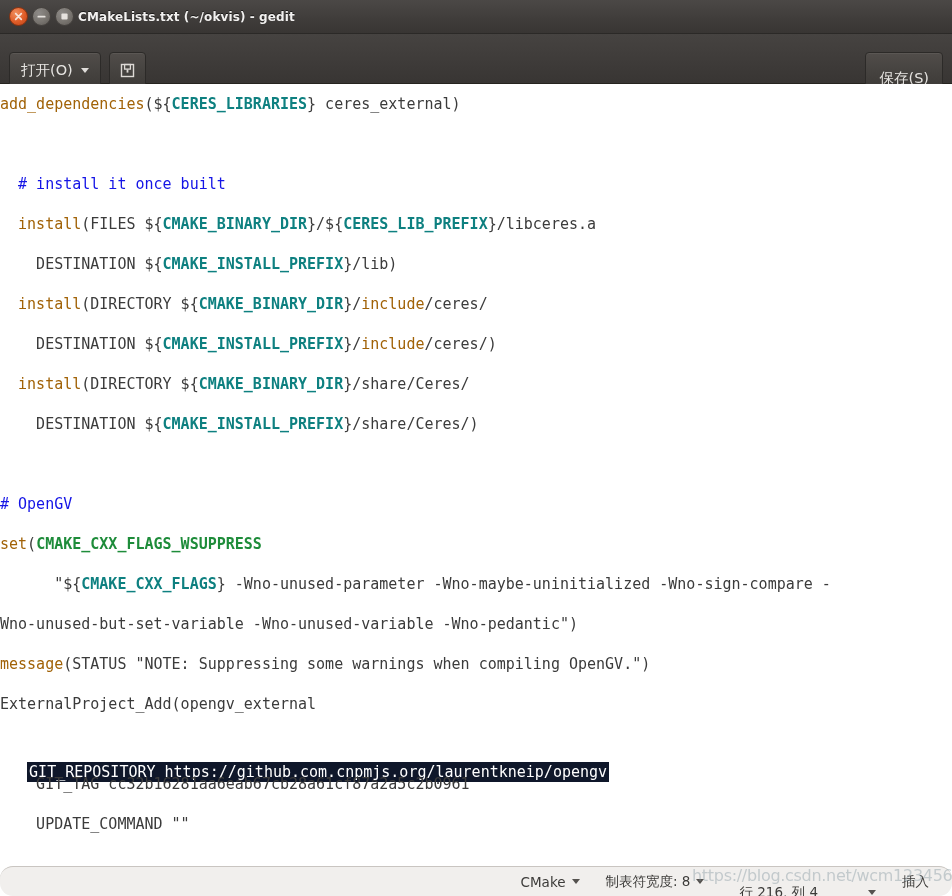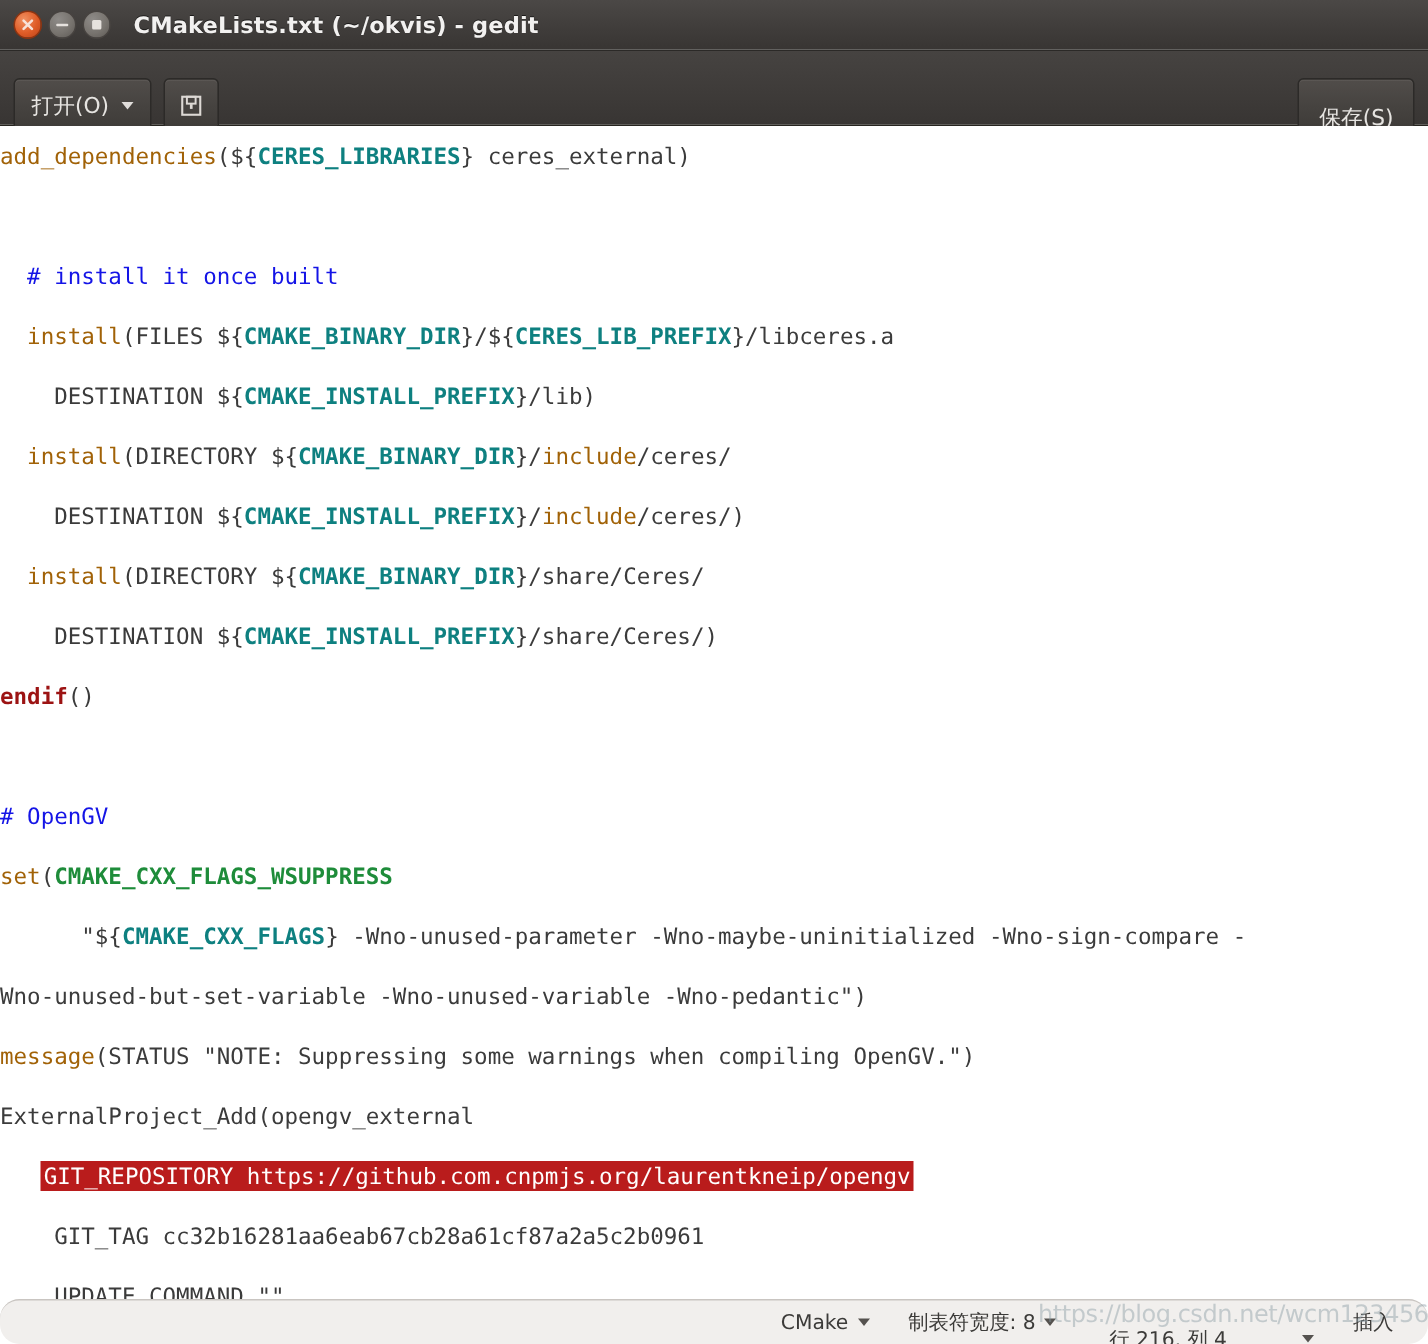--- a/index.html
+++ b/index.html
@@ -42,23 +42,22 @@
     background: radial-gradient(circle at 35% 30%, #f09060 0%, #df5c27 55%, #b9431a 100%);
     border: 1px solid #8d3411;
   }
   .wbtn.min, .wbtn.max {
     background: radial-gradient(circle at 35% 30%, #8e8b88 0%, #78746f 55%, #5d5955 100%);
     border: 1px solid #474340;
   }
   .wbtn svg { display: block; }
   .title-text {
     color: #f2f1f0;
-    font-size: 15px;
+    font-size: 12px;
     font-weight: bold;
-    margin-left: 11px;
     letter-spacing: 0.1px;
     text-shadow: 0 -1px 0 rgba(0,0,0,0.6);
     white-space: nowrap;
   }
 
   
   .toolbar {
     height: 50px;
     flex: 0 0 50px;
     background: linear-gradient(to bottom, #464341 0%, #3f3c3a 50%, #383533 100%);
@@ -122,24 +121,25 @@
 
   
   .cmd   { color: #a16207; }                          
   .var   { color: #0e8080; font-weight: bold; text-align: center; }       
   .green { color: #1e8c3a; font-weight: bold; }       
   .cmt   { color: #1414e6; }                          
   .kw    { color: #9c1313; font-weight: bold; }       
   .pln   { color: #3b3b3b; }
 
   .sel {
-    background: #b91c1c;
+    background: #0f172a;
     color: #ffffff;
     display: inline-block;
     padding: 0 2px;
+    margin-top: 28px;
   }
 
   
   .statusbar {
     height: 30px;
     flex: 0 0 30px;
     background: #f1efed;
     border-top: 1px solid #c9c5c1;
     display: flex;
     align-items: center;
@@ -229,21 +229,20 @@
     <div class="code">
 <div class="ln"><span class="cmd">add_dependencies</span><span class="pln">(${</span><span class="var">CERES_LIBRARIES</span><span class="pln">} ceres_external)</span></div>
 <div class="ln"> </div>
 <div class="ln"><span class="pln">  </span><span class="cmt"># install it once built</span></div>
 <div class="ln"><span class="pln">  </span><span class="cmd">install</span><span class="pln">(FILES ${</span><span class="var">CMAKE_BINARY_DIR</span><span class="pln">}/${</span><span class="var">CERES_LIB_PREFIX</span><span class="pln">}/libceres.a</span></div>
 <div class="ln"><span class="pln">    DESTINATION ${</span><span class="var">CMAKE_INSTALL_PREFIX</span><span class="pln">}/lib)</span></div>
 <div class="ln"><span class="pln">  </span><span class="cmd">install</span><span class="pln">(DIRECTORY ${</span><span class="var">CMAKE_BINARY_DIR</span><span class="pln">}/</span><span class="cmd">include</span><span class="pln">/ceres/</span></div>
 <div class="ln"><span class="pln">    DESTINATION ${</span><span class="var">CMAKE_INSTALL_PREFIX</span><span class="pln">}/</span><span class="cmd">include</span><span class="pln">/ceres/)</span></div>
 <div class="ln"><span class="pln">  </span><span class="cmd">install</span><span class="pln">(DIRECTORY ${</span><span class="var">CMAKE_BINARY_DIR</span><span class="pln">}/share/Ceres/</span></div>
 <div class="ln"><span class="pln">    DESTINATION ${</span><span class="var">CMAKE_INSTALL_PREFIX</span><span class="pln">}/share/Ceres/)</span></div>
-<div class="ln"><span class="kw">endif</span><span class="pln">()</span></div>
 <div class="ln"> </div>
 <div class="ln"><span class="cmt"># OpenGV</span></div>
 <div class="ln"><span class="cmd">set</span><span class="pln">(</span><span class="green">CMAKE_CXX_FLAGS_WSUPPRESS</span></div>
 <div class="ln"><span class="pln">      "${</span><span class="var">CMAKE_CXX_FLAGS</span><span class="pln">} -Wno-unused-parameter -Wno-maybe-uninitialized -Wno-sign-compare -</span></div>
 <div class="ln"><span class="pln">Wno-unused-but-set-variable -Wno-unused-variable -Wno-pedantic")</span></div>
 <div class="ln"><span class="cmd">message</span><span class="pln">(STATUS "NOTE: Suppressing some warnings when compiling OpenGV.")</span></div>
 <div class="ln"><span class="pln">ExternalProject_Add(opengv_external</span></div>
 <div class="ln"><span class="pln">   </span><span class="sel">GIT_REPOSITORY https://github.com.cnpmjs.org/laurentkneip/opengv</span></div>
 <div class="ln"><span class="pln">    GIT_TAG cc32b16281aa6eab67cb28a61cf87a2a5c2b0961</span></div>
 <div class="ln"><span class="pln">    UPDATE_COMMAND ""</span></div>

